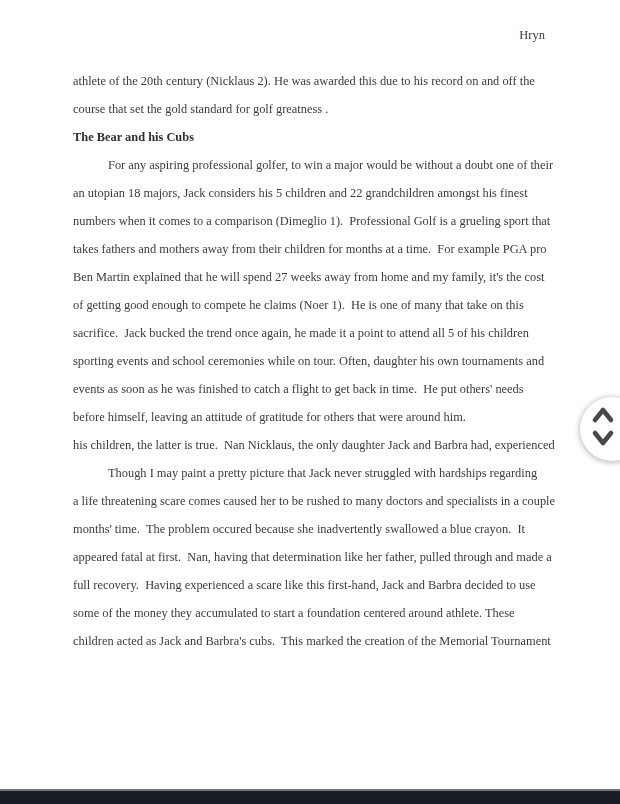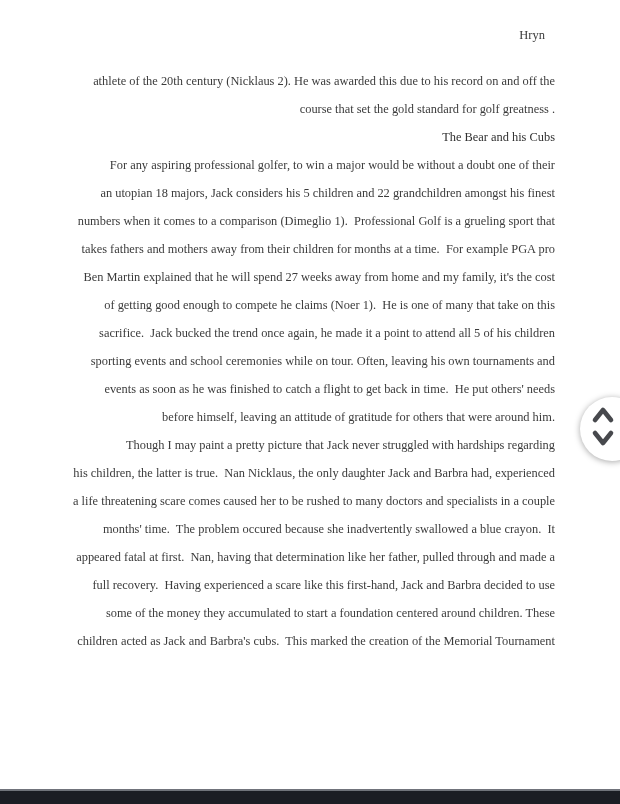--- a/index.html
+++ b/index.html
@@ -32,24 +32,23 @@
     left: 73px;
     top: 67px;
     width: 482px;
     color: #3b3b3b;
     font-size: 12.4px;
   }
   .line {
     height: 28px;
     line-height: 28px;
     white-space: pre;
-    text-align: right;
   }
   .line.bold {
-    font-weight: normal;
+    font-weight: bold;
     color: #2f2f2f;
   }
   .line.indent {
     padding-left: 35px;
   }
   .scroll-pill {
     position: absolute;
     left: 580px;
     top: 397px;
     width: 64px;
@@ -89,30 +88,30 @@
     <div class="line">athlete of the 20th century (Nicklaus 2). He was awarded this due to his record on and off the</div>
     <div class="line">course that set the gold standard for golf greatness .</div>
     <div class="line bold">The Bear and his Cubs</div>
     <div class="line indent">For any aspiring professional golfer, to win a major would be without a doubt one of their</div>
     <div class="line">an utopian 18 majors, Jack considers his 5 children and 22 grandchildren amongst his finest</div>
     <div class="line">numbers when it comes to a comparison (Dimeglio 1).  Professional Golf is a grueling sport that</div>
     <div class="line">takes fathers and mothers away from their children for months at a time.  For example PGA pro</div>
     <div class="line">Ben Martin explained that he will spend 27 weeks away from home and my family, it's the cost</div>
     <div class="line">of getting good enough to compete he claims (Noer 1).  He is one of many that take on this</div>
     <div class="line">sacrifice.  Jack bucked the trend once again, he made it a point to attend all 5 of his children</div>
-    <div class="line">sporting events and school ceremonies while on tour. Often, leaving his own tournaments and</div>
+    <div class="line">sporting events and school ceremonies while on tour. Often, daughter his own tournaments and</div>
     <div class="line">events as soon as he was finished to catch a flight to get back in time.  He put others' needs</div>
     <div class="line">before himself, leaving an attitude of gratitude for others that were around him.</div>
+    <div class="line">his children, the latter is true.  Nan Nicklaus, the only daughter Jack and Barbra had, experienced</div>
     <div class="line indent">Though I may paint a pretty picture that Jack never struggled with hardships regarding</div>
-    <div class="line">his children, the latter is true.  Nan Nicklaus, the only daughter Jack and Barbra had, experienced</div>
     <div class="line">a life threatening scare comes caused her to be rushed to many doctors and specialists in a couple</div>
     <div class="line">months' time.  The problem occured because she inadvertently swallowed a blue crayon.  It</div>
     <div class="line">appeared fatal at first.  Nan, having that determination like her father, pulled through and made a</div>
     <div class="line">full recovery.  Having experienced a scare like this first-hand, Jack and Barbra decided to use</div>
-    <div class="line">some of the money they accumulated to start a foundation centered around children. These</div>
+    <div class="line">some of the money they accumulated to start a foundation centered around athlete. These</div>
     <div class="line">children acted as Jack and Barbra's cubs.  This marked the creation of the Memorial Tournament</div>
   </div>
 
   <div class="scroll-pill">
     <svg class="chev up" viewBox="0 0 24 20">
       <polyline points="4,15 12,5 20,15" fill="none" stroke="#47494d" stroke-width="4.6" stroke-linecap="round" stroke-linejoin="round"></polyline>
     </svg>
     <svg class="chev down" viewBox="0 0 24 20">
       <polyline points="4,5 12,15 20,5" fill="none" stroke="#47494d" stroke-width="4.6" stroke-linecap="round" stroke-linejoin="round"></polyline>
     </svg>

